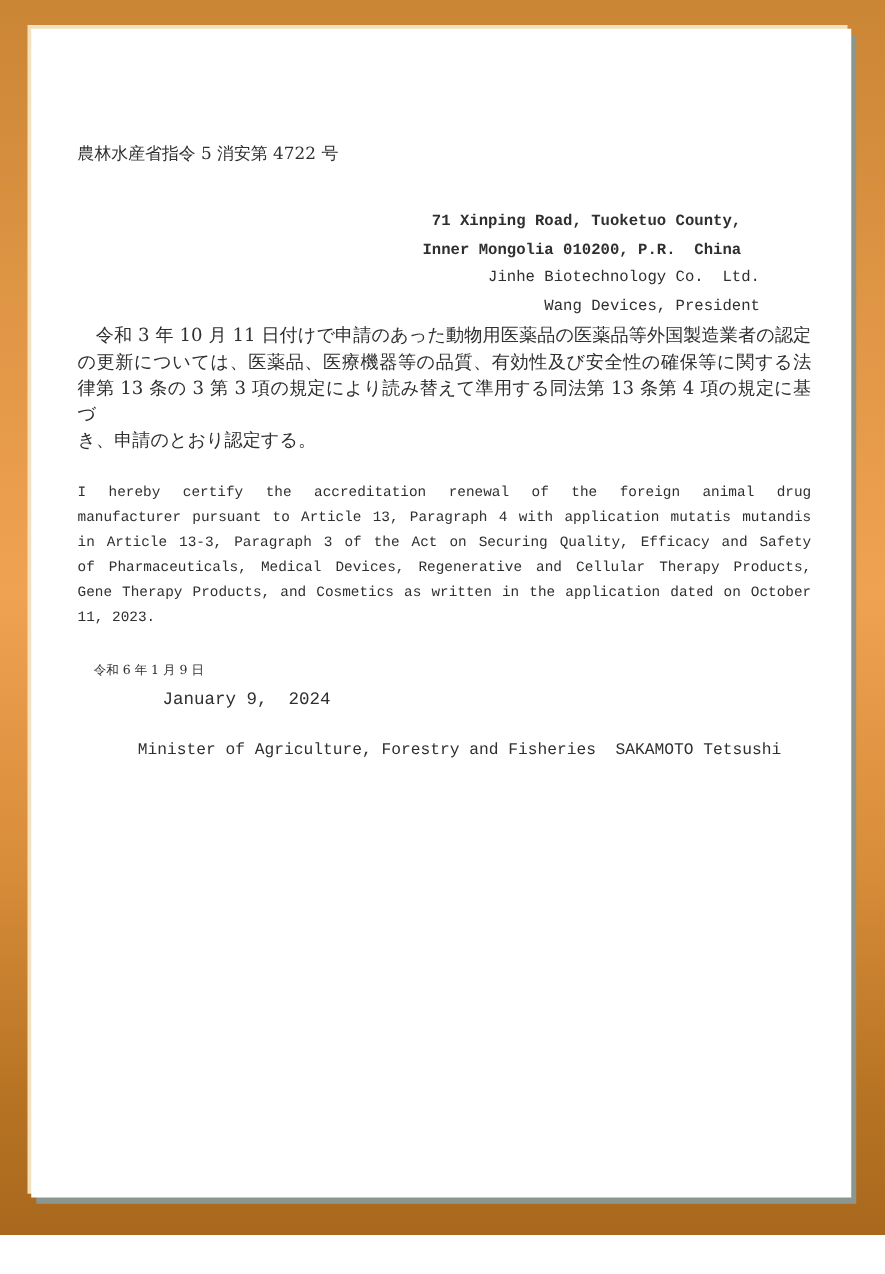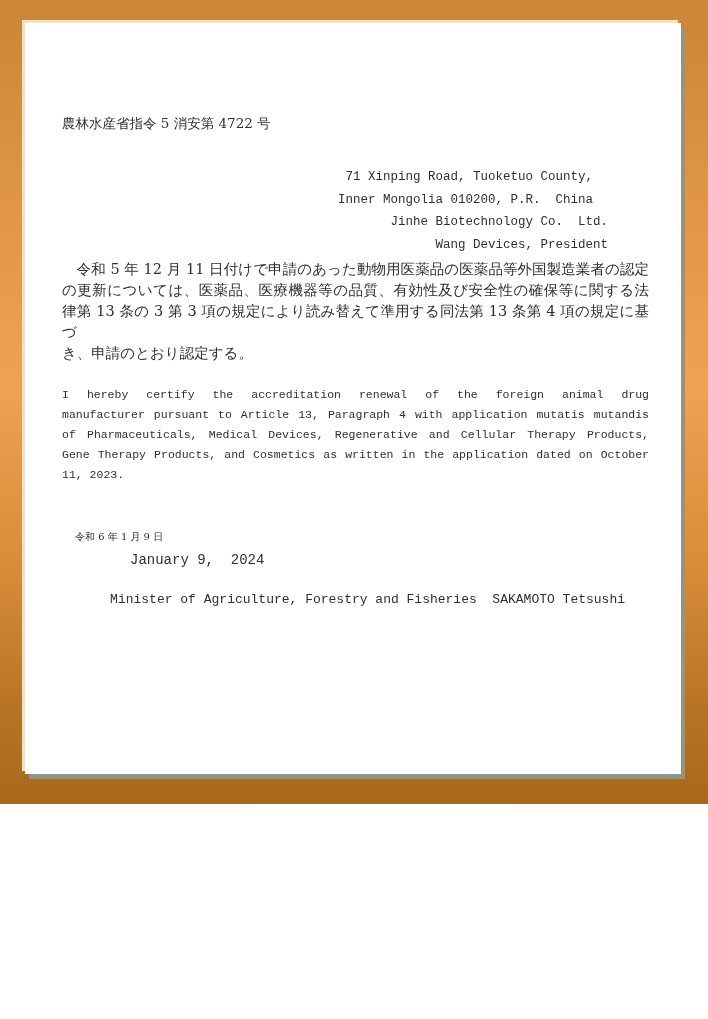--- a/index.html
+++ b/index.html
@@ -3,21 +3,21 @@
 <meta charset="utf-8">
 <style>
   html, body { margin: 0; padding: 0; }
   body {
     width: 708px; height: 1019px;
     overflow: hidden;
     font-family: "DejaVu Serif", "Liberation Serif", serif;
   }
   .frame {
     position: relative;
-    width: 708px; height: 804px;
+    width: 708px; height: 988px;
     background: linear-gradient(180deg,
       #ca8535 0%, #dd9443 22%, #efa252 48%,
       #d88d3a 70%, #b87424 88%, #a8681d 100%);
   }
   .paper {
     position: absolute;
     top: 23px; left: 25px; right: 27px; bottom: 30px;
     background: #ffffff;
     box-shadow: 4px 5px 0 #8d968c, -3px -3px 0 #f3e0bd;
     color: #2f2f2f;
@@ -28,21 +28,21 @@
   .ref {
     position: absolute; top: 92px; left: 37px;
     font-size: 13.5px; line-height: 16px;
     white-space: pre;
   }
   .address {
     position: absolute; top: 143px; right: 73px;
     text-align: right;
   }
   .addr-line { font-size: 12.5px; line-height: 22.6px; white-space: pre; }
-  .addr-line.inset { padding-right: 15px; }
+  .addr-line.inset { padding-right: 15px; font-weight: bold; }
 
   .body-ja { position: absolute; top: 236px; left: 37px; width: 587px; }
   .ja-line { font-size: 14.5px; line-height: 21px; }
 
   .body-en { position: absolute; top: 362px; left: 37px; width: 587px; }
   .en-line { font-size: 11.5px; line-height: 20px; }
 
   .jl { text-align: justify; text-align-last: justify; }
 
   .date-block { position: absolute; top: 503px; left: 37px; }
@@ -62,29 +62,30 @@
     <div class="ref ja">農林水産省指令 5 消安第 4722 号</div>
 
     <div class="address mono">
       <div class="addr-line inset">71 Xinping Road, Tuoketuo County,</div>
       <div class="addr-line inset">Inner Mongolia 010200, P.R.  China</div>
       <div class="addr-line">Jinhe Biotechnology Co.  Ltd.</div>
       <div class="addr-line">Wang Devices, President</div>
     </div>
 
     <div class="body-ja ja">
-      <div class="ja-line jl">　令和 5 年 12 月 11 日付けで申請のあった動物用医薬品の医薬品等外国製造業者の認定</div>
+      <div class="ja-line jl">　令和 3 年 10 月 11 日付けで申請のあった動物用医薬品の医薬品等外国製造業者の認定</div>
       <div class="ja-line jl">の更新については、医薬品、医療機器等の品質、有効性及び安全性の確保等に関する法</div>
       <div class="ja-line jl">律第 13 条の 3 第 3 項の規定により読み替えて準用する同法第 13 条第 4 項の規定に基づ</div>
       <div class="ja-line">き、申請のとおり認定する。</div>
     </div>
 
     <div class="body-en mono">
       <div class="en-line jl">I hereby certify the accreditation renewal of the foreign animal drug</div>
       <div class="en-line jl">manufacturer pursuant to Article 13, Paragraph 4 with application mutatis mutandis</div>
+      <div class="en-line jl">in Article 13-3, Paragraph 3 of the Act on Securing Quality, Efficacy and Safety</div>
       <div class="en-line jl">of Pharmaceuticals, Medical Devices, Regenerative and Cellular Therapy Products,</div>
       <div class="en-line jl">Gene Therapy Products, and Cosmetics as written in the application dated on October</div>
       <div class="en-line">11, 2023.</div>
     </div>
 
     <div class="date-block">
       <div class="date-ja ja">令和 6 年 1 月 9 日</div>
       <div class="date-en mono">January 9,  2024</div>
     </div>
 

